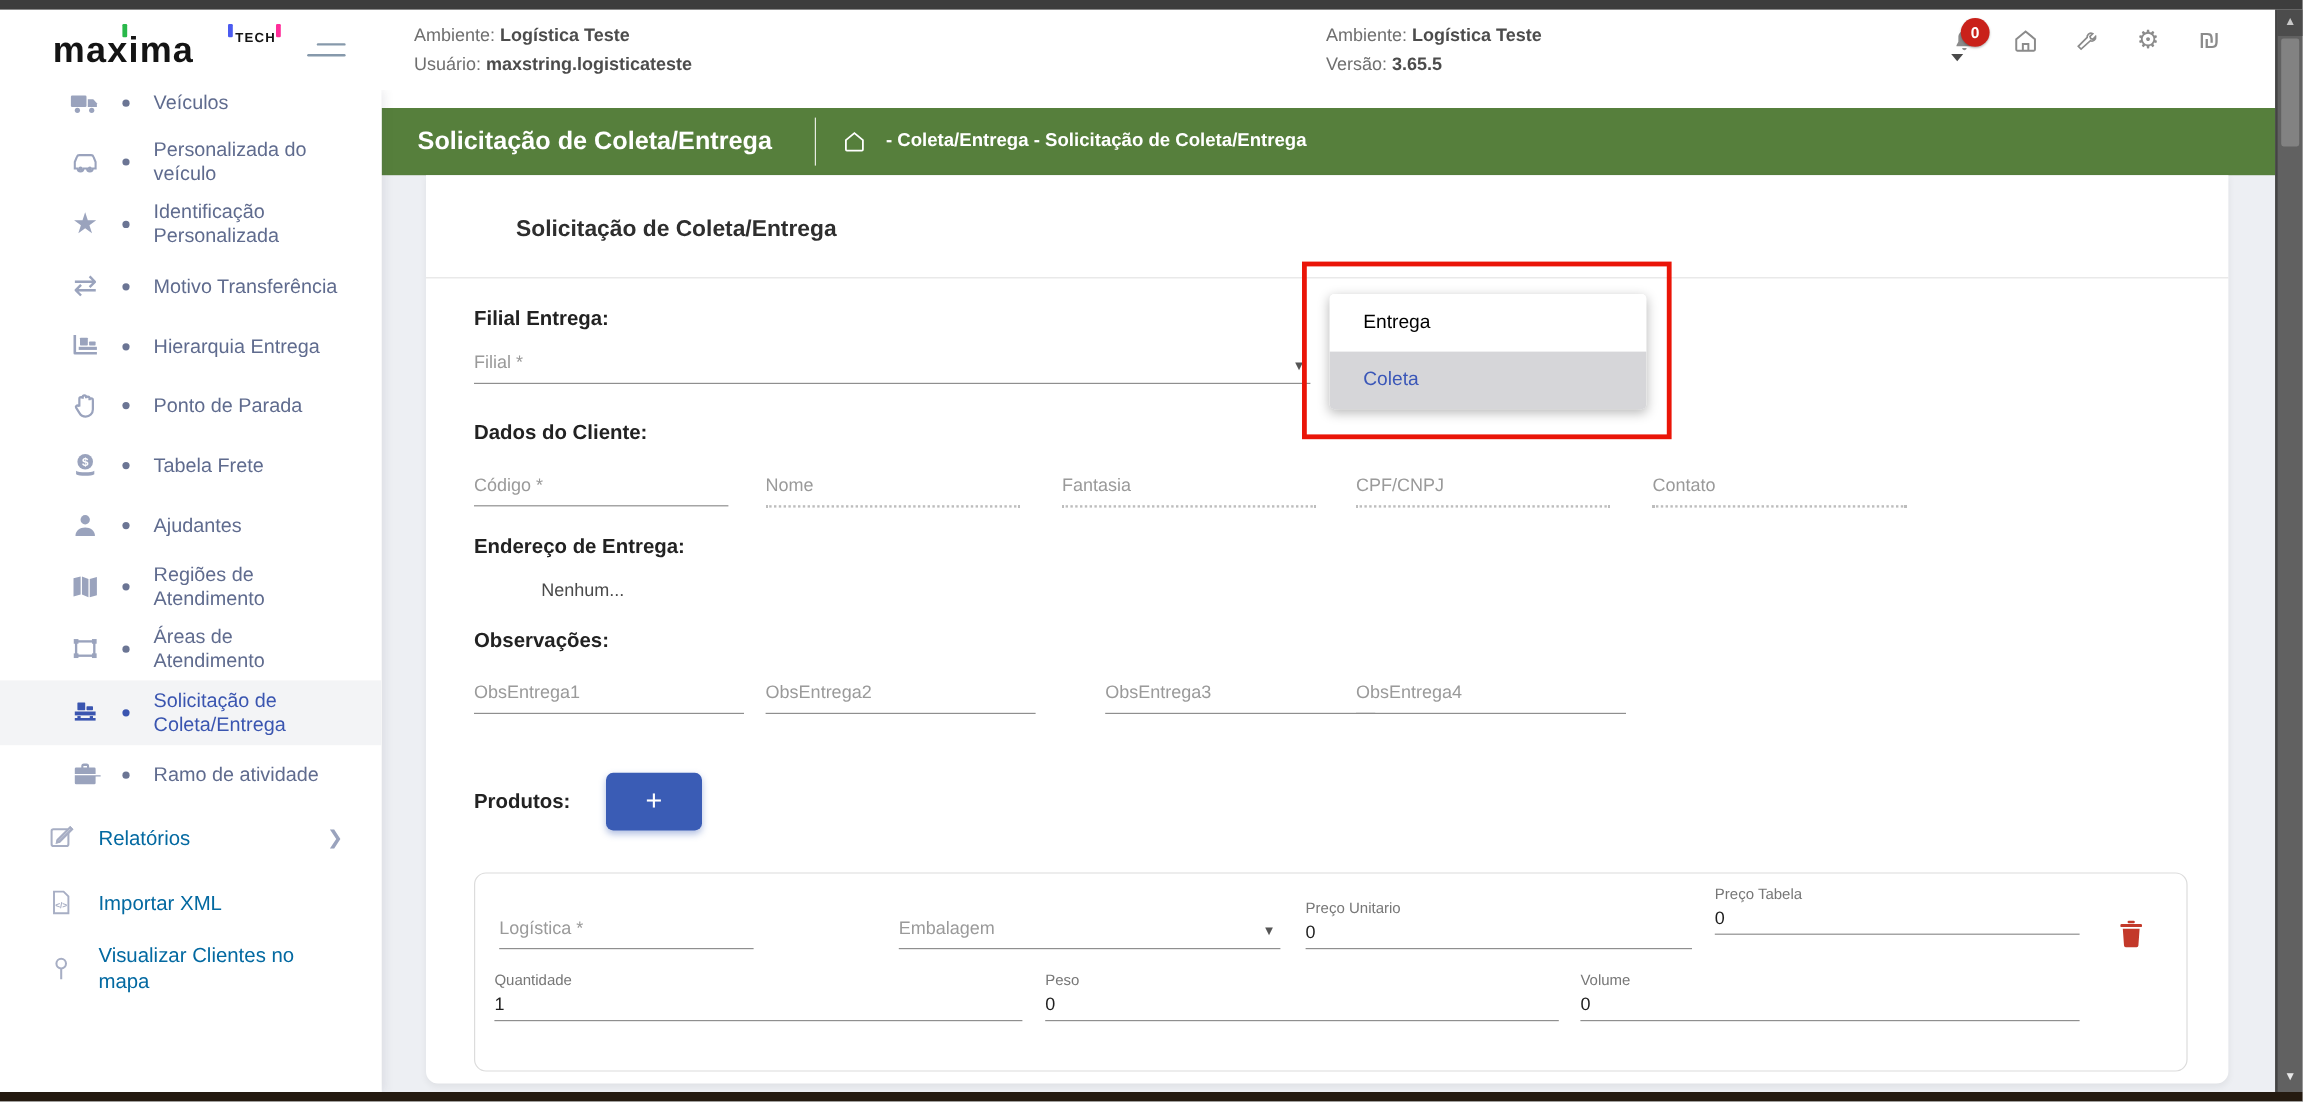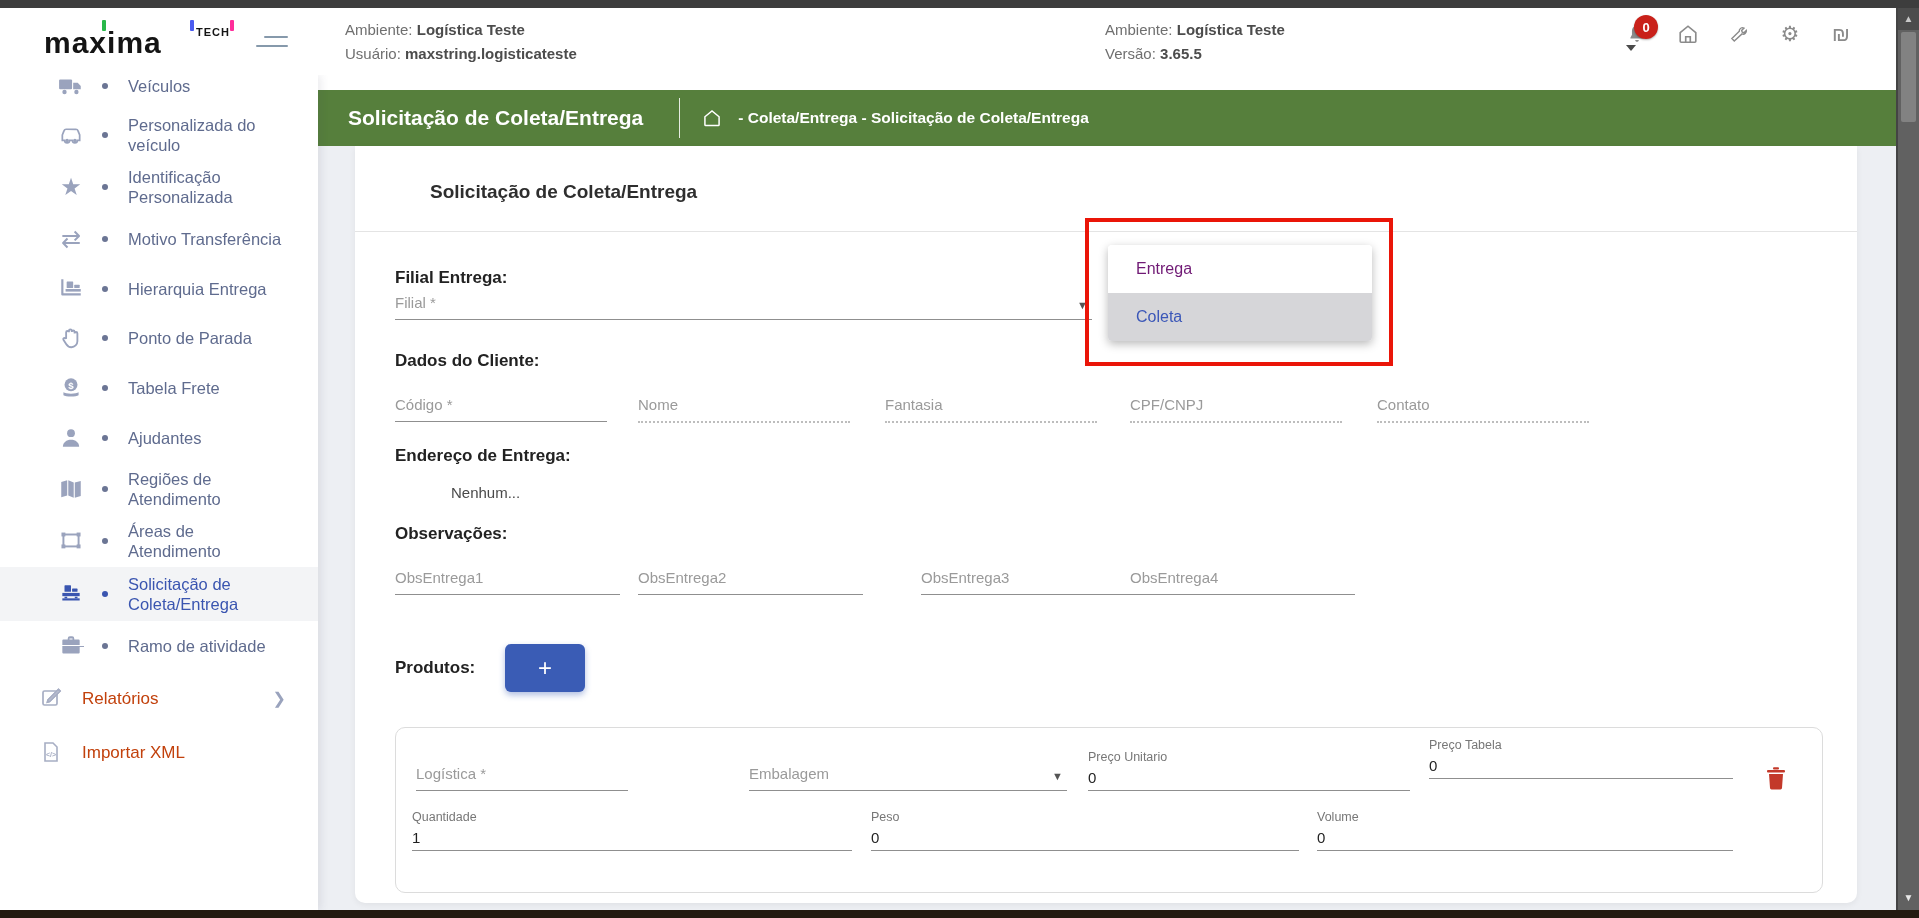--- a/index.html
+++ b/index.html
@@ -45,21 +45,21 @@
   .sb-item .sb-icon svg { width:26px; height:26px; }
   .sb-item .sb-icon .glyph { font-size:24px; color:inherit; line-height:26px; }
   .sb-dot { width:6px; height:6px; border-radius:50%; background:#6b7594; margin-left:18px; flex:0 0 auto; }
   .sb-label { margin-left:20px; width:160px; font-size:16.5px; color:#5f6b8e; line-height:20px; }
   .sb-item.active { background:#f3f4f6; }
   .sb-item.active .sb-icon, .sb-item.active .sb-label { color:#3a55b0; }
   .sb-item.active .sb-dot { background:#3a55b0; }
   .sb-group { display:flex; align-items:center; cursor:pointer; position:relative; }
   .sb-group .sb-icon { width:26px; height:26px; margin-left:38px; color:#a7aec4; display:flex; align-items:center; justify-content:center; }
   .sb-group .sb-icon svg { width:24px; height:24px; }
-  .sb-group .g-label { margin-left:18px; width:200px; font-size:17px; font-weight:400; color:#c2410c; line-height:21px; }
+  .sb-group .g-label { margin-left:18px; width:200px; font-size:17px; font-weight:400; color:#0369a1; line-height:21px; }
   .sb-chevron { position:absolute; right:32px; color:#9aa3bd; font-size:16px; }
 
   
   .right { position:absolute; left:318px; top:75px; width:1578px; bottom:8px; background:#edeff3; z-index:10; }
   .right .white-gap { height:15px; background:#fff; }
   .greenbar { height:56px; background:#567f3c; display:flex; align-items:center; color:#fff; }
   .greenbar .gb-title { margin-left:30px; font-size:21px; font-weight:700; }
   .gb-divider { width:1px; height:40px; background:rgba(255,255,255,.85); margin-left:36px; }
   .gb-home { margin-left:22px; display:flex; align-items:center; }
   .gb-home svg { width:20px; height:20px; }
@@ -86,21 +86,21 @@
   .p-label { display:block; font-size:12.5px; color:#777; }
   .p-value { display:block; font-size:15px; color:#1f1f1f; padding:5px 0 4px 0; }
   .p-ph { display:block; font-size:15px; color:#9a9a9a; padding:22px 0 8px 0; }
   .trash { position:absolute; left:1368px; top:36px; width:26px; height:28px; color:#c3392a; cursor:pointer; }
   .trash svg { width:24px; height:26px; }
 
   
   .annotation { position:absolute; left:1085px; top:218px; width:308px; height:148px; border:4px solid #ea1508; z-index:50; pointer-events:none; }
   .dropdown { position:absolute; left:1108px; top:245px; width:264px; z-index:51; border-radius:4px; box-shadow:0 3px 10px rgba(0,0,0,.28); overflow:hidden; background:#fff; }
   .dd-opt { height:48px; display:flex; align-items:center; padding-left:28px; font-size:16px; cursor:pointer; }
-  .dd-opt.plain { background:#fff; color:#701a75; }
+  .dd-opt.plain { background:#fff; color:#000000; }
   .dd-opt.selected { background:#d6d6d9; color:#3b57b8; }
 
   
   .vscroll { position:absolute; right:0; top:8px; bottom:8px; width:23px; background:#616161; border-left:2px solid #444; z-index:45; }
   .vs-up { position:absolute; top:0; left:0; right:0; height:22px; background:#4c4c4c; color:#c9c9c9; font-size:10px; text-align:center; line-height:22px; cursor:pointer; }
   .vs-thumb { position:absolute; top:24px; left:3px; right:3px; height:90px; background:#828282; border-radius:2px; cursor:pointer; }
   .vs-down { position:absolute; bottom:2px; left:0; right:0; height:20px; color:#e8e8e8; font-size:10px; text-align:center; line-height:20px; cursor:pointer; }
 </style>
 </head>
 <body>
@@ -315,20 +315,29 @@
       <div class="sb-group" style="height:54px">
         <span class="sb-icon">
             <svg viewBox="0 0 24 24" fill="none" stroke="currentColor" stroke-width="1.6">
               <path d="M6 3h8l4 4v14H6z"></path>
               <text x="12" y="17" font-size="7" text-anchor="middle" fill="currentColor" stroke="none" font-weight="bold">&lt;/&gt;</text>
             </svg>
           </span>
         <span class="g-label">Importar XML</span>
       </div>
 
+      <div class="sb-group" style="height:56px">
+        <span class="sb-icon">
+            <svg viewBox="0 0 24 24" fill="none" stroke="currentColor" stroke-width="1.7">
+              <circle cx="12" cy="8" r="4"></circle>
+              <path d="M12 12v9"></path>
+            </svg>
+          </span>
+        <span class="g-label">Visualizar Clientes no mapa</span>
+      </div>
 
 
     </div>
   </div>
 
   <div class="right">
     <div class="white-gap"></div>
 
     <div class="greenbar">
       <span class="gb-title">Solicitação de Coleta/Entrega</span>
@@ -338,21 +347,21 @@
             <path d="M3.5 10.5 12 3.5l8.5 7V20a1 1 0 0 1-1 1h-15a1 1 0 0 1-1-1z"></path>
           </svg>
       </span>
       <span class="gb-crumb">- Coleta/Entrega - Solicitação de Coleta/Entrega</span>
     </div>
 
     <div class="card">
       <div class="card-title">Solicitação de Coleta/Entrega</div>
       <div class="card-divider"></div>
 
-      <div class="sec-h" style="left:40px; top:122px;">Filial Entrega:</div>
+      <div class="sec-h" style="left:40px; top:110px;">Filial Entrega:</div>
 
       <div class="field u-solid" style="left:40px; top:148px; width:697px;">
         <span class="ph">Filial *</span>
         <span class="select-arrow">▼</span>
       </div>
 
       <div class="sec-h" style="left:40px; top:205px;">Dados do Cliente:</div>
 
       <div class="field u-solid" style="left:40px;   top:250px; width:212px;">
           <span class="ph">Código *</span>

